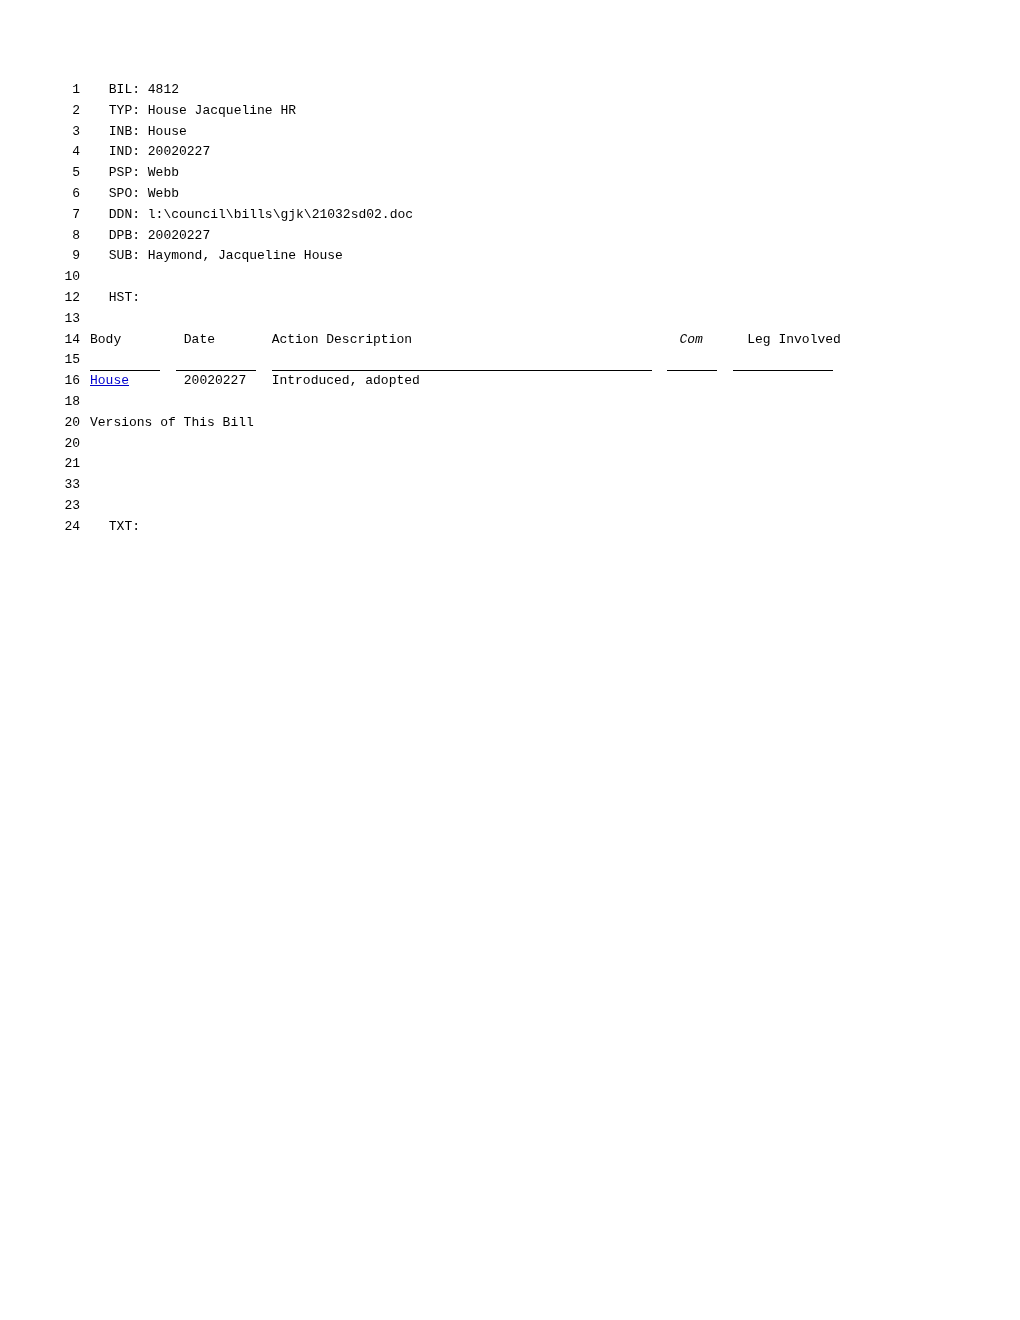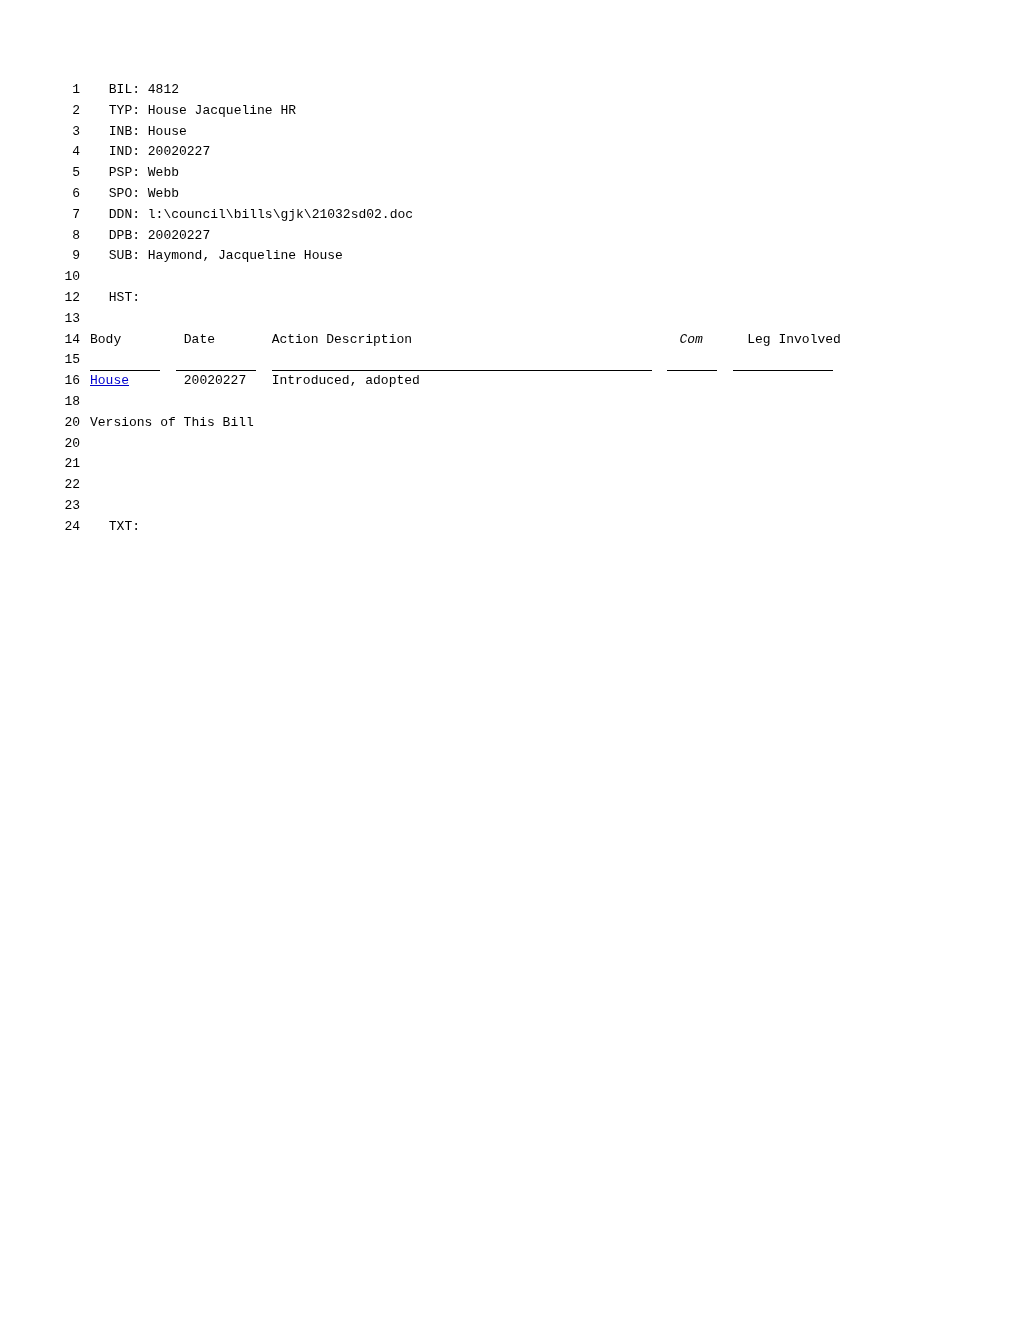--- a/index.html
+++ b/index.html
@@ -200,21 +200,21 @@
     <span class="line-number">20</span>
     <span class="line-content">&nbsp;</span>
   </div>
 
   <div class="line-container">
     <span class="line-number">21</span>
     <span class="line-content">&nbsp;</span>
   </div>
 
   <div class="line-container">
-    <span class="line-number">22</span>
+    <span class="line-number">33</span>
     <span class="line-content">&nbsp;</span>
   </div>
 
   <div class="line-container">
     <span class="line-number">23</span>
     <span class="line-content">&nbsp;</span>
   </div>
 
   <div class="line-container">
     <span class="line-number">24</span>

